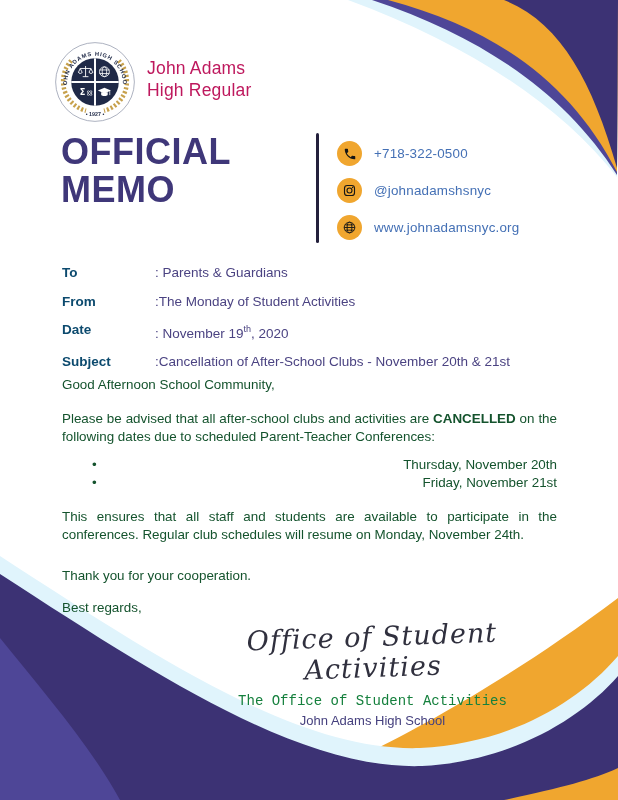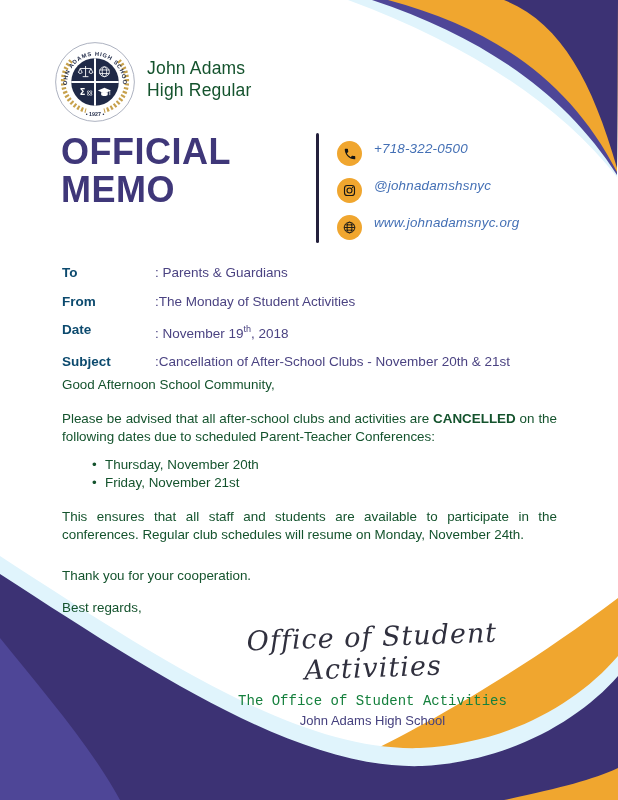--- a/index.html
+++ b/index.html
@@ -3,49 +3,49 @@
 <meta charset="utf-8">
 <style>
   html,body{margin:0;padding:0;background:#fff;}
   #page{position:relative;width:618px;height:800px;overflow:hidden;background:#fff;
         font-family:"Liberation Sans",sans-serif;}
   #decor{position:absolute;left:0;top:0;z-index:0;}
   .layer{position:absolute;z-index:1;}
 
   
   #seal{left:54px;top:41px;width:82px;height:82px;}
-  #school-name{left:147px;top:57px;font-size:17.5px;line-height:22px;color:#14532d;
+  #school-name{left:147px;top:57px;font-size:17.5px;line-height:22px;color:#be185d;
                font-weight:500;letter-spacing:.2px;}
 
   
   #memo-title{left:61px;top:133px;font-size:36px;line-height:38px;font-weight:800;
               color:#3f3779;letter-spacing:.5px;}
 
   
   #contact-divider{left:316px;top:133px;width:2.5px;height:110px;background:#23203c;border-radius:2px;}
   #contact{left:337px;top:141px;}
-  .contact-row{display:flex;gap:12px;margin-bottom:12px;font-style:italic;}
+  .contact-row{display:flex;align-items:center;gap:12px;margin-bottom:12px;}
   .icon-circle{width:25px;height:25px;border-radius:50%;background:#f0a62f;
                display:flex;align-items:center;justify-content:center;flex:0 0 auto;}
   .contact-text{font-size:13.4px;color:#4470b5;font-weight:500;letter-spacing:.2px;}
 
   
   #fields{left:62px;top:264px;width:495px;font-size:13.5px;color:#4b4382;}
   .field-row{display:flex;margin-bottom:11.5px;line-height:17px;}
   .field-label{width:93px;font-weight:700;color:#0c4a6e;flex:0 0 auto;}
   .field-value{flex:1;}
   sup{font-size:9px;}
 
   
   #letter{left:62px;top:376px;width:495px;font-size:13.4px;line-height:18px;color:#14532d;}
   #letter p{margin:0;}
   .greeting{margin-bottom:16px !important;}
   .para1{margin-bottom:10px !important;text-align:justify;}
   .para1 b{font-weight:700;}
-  #letter ul{list-style:none;margin:0 0 16px 0;padding:0 0 0 30px;}
+  #letter ul{list-style:none;margin:0 0 16px 0;padding:0 0 0 30px;text-align:right;}
   #letter li{position:relative;padding-left:13px;}
   #letter li::before{content:"•";position:absolute;left:0;top:0;}
   .para2{margin-bottom:23px !important;text-align:justify;}
   .thanks{margin-bottom:14px !important;}
 
   
   #signature{left:215px;top:621px;width:315px;text-align:center;}
   .sig-script{font-family:"DejaVu Serif",serif;font-style:italic;font-size:27px;
               color:#30303e;transform:rotate(-2deg);letter-spacing:1px;margin-bottom:8px;}
   .sig-line1{font-size:14px;color:#15803d;font-weight:500;line-height:20px;font-family:Liberation Mono, monospace;}
@@ -172,21 +172,21 @@
     <div class="field-row">
       <span class="field-label">To</span>
       <span class="field-value">: Parents &amp; Guardians</span>
     </div>
     <div class="field-row">
       <span class="field-label">From</span>
       <span class="field-value">:The Monday of Student Activities</span>
     </div>
     <div class="field-row">
       <span class="field-label">Date</span>
-      <span class="field-value"><span>: November 19</span><sup>th</sup><span>, 2018</span></span>
+      <span class="field-value"><span>: November 19</span><sup>th</sup><span>, 2020</span></span>
     </div>
     <div class="field-row">
       <span class="field-label">Subject</span>
       <span class="field-value">:Cancellation of After-School Clubs - November 20th &amp; 21st</span>
     </div>
   </div>
 
   <div id="letter" class="layer">
     <p class="greeting">Good Afternoon School Community,</p>
     <p class="para1"><span>Please be advised that all after-school clubs and activities are </span><b>CANCELLED</b><span> on the following dates due to scheduled Parent-Teacher Conferences:</span></p>

